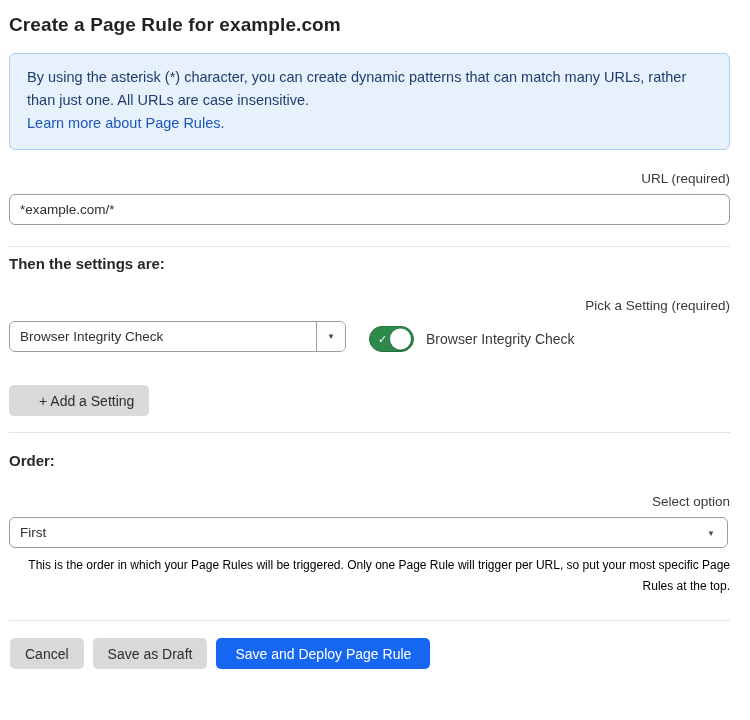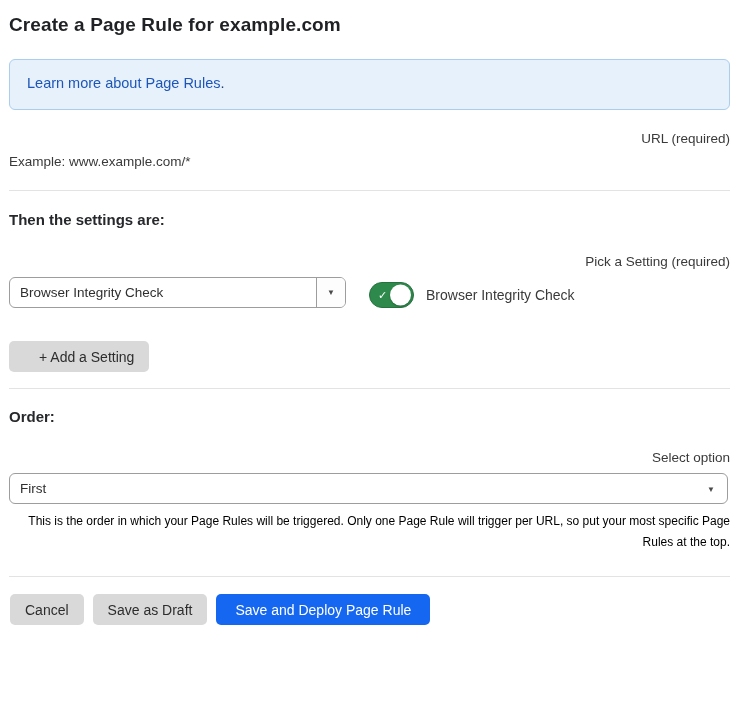--- a/index.html
+++ b/index.html
@@ -10,21 +10,21 @@
     color: #303030;
     overflow: hidden;
   }
   .container { padding: 14px 20px 0 9px; }
 
   .page-title {
     font-size: 19px;
     font-weight: bold;
     color: #1f2124;
     letter-spacing: 0.1px;
-    margin-bottom: 23px;
+    margin-bottom: 17px;
   }
 
   
   .info-box {
     background: #e7f1fb;
     border: 1px solid #aacdf0;
     border-radius: 6px;
     padding: 12px 17px 14px 17px;
     color: #203d6e;
     font-size: 14.5px;
@@ -69,21 +69,21 @@
     border: none;
     border-top: 1px solid #e3e3e3;
     height: 0;
   }
   .divider-1 { margin: 21px 0 0 0; }
 
   .section-heading {
     font-size: 15px;
     font-weight: bold;
     color: #26282b;
-    margin-top: 20px;
+    margin-top: 8px;
   }
 
   .pick-setting-label { margin-top: 26px; }
 
   .setting-row {
     display: flex;
     align-items: flex-end;
     margin-top: 0;
   }
 
@@ -217,25 +217,26 @@
   }
 </style>
 </head>
 <body>
 
 <div class="container">
 
   <h1 class="page-title">Create a Page Rule for example.com</h1>
 
   <div class="info-box">
+    <div class="info-body">By using the asterisk (*) character, you can create dynamic patterns that can match many URLs, rather than just one. All URLs are case insensitive.</div>
     <div><a class="info-link">Learn more about Page Rules</a><span class="info-link-suffix">.</span></div>
   </div>
 
   <div class="field-label">URL (required)</div>
-  <div class="helper-text">Example: www.example.com/*</div>
+  <input class="text-input" type="text" value="*example.com/*" style="">
 
   <hr class="divider divider-1">
 
   <div class="section-heading">Then the settings are:</div>
 
   <div class="field-label pick-setting-label">Pick a Setting (required)</div>
 
   <div class="setting-row">
     <div class="dropdown">
       <div class="dropdown-value">Browser Integrity Check</div>

